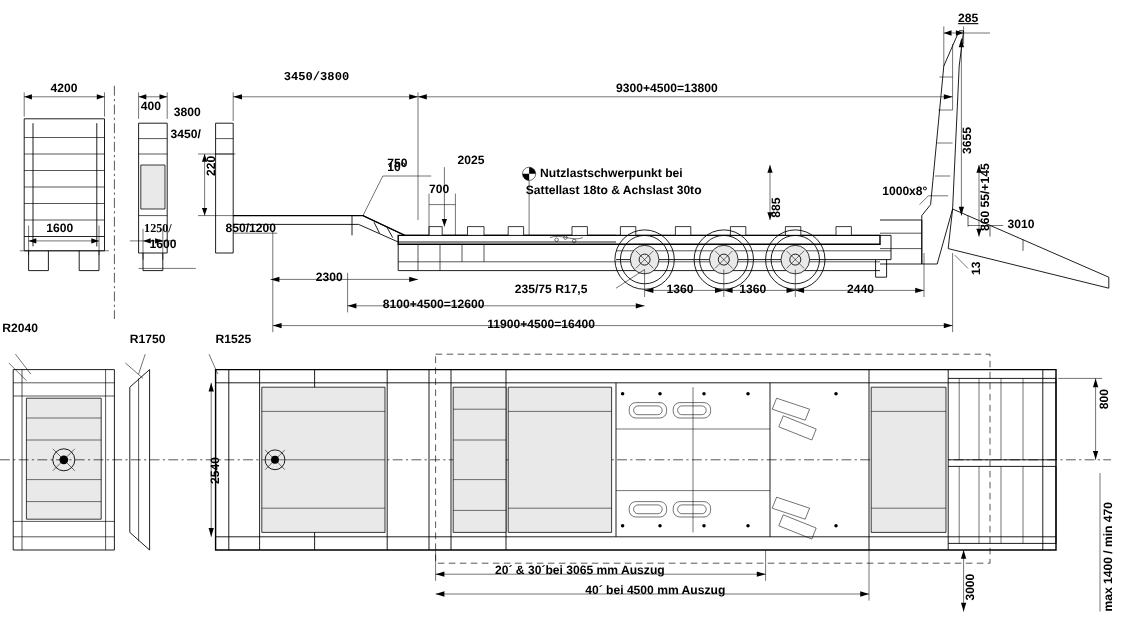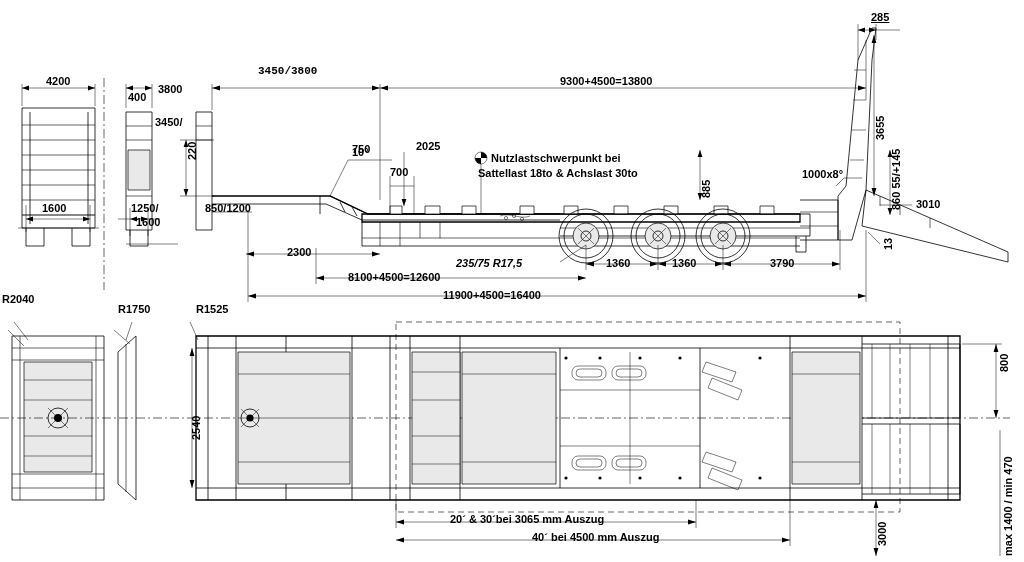--- a/index.html
+++ b/index.html
@@ -292,48 +292,48 @@
 
       <path class="thin" d="M14,322 L28,340"></path>
       <path class="thin" d="M132,322 L126,340"></path>
       <path class="thin" d="M190,322 L198,340"></path>
     </g>
   </svg>
 
   <div class="lbl b" style="left:46px;top:75px;">4200</div>
   <div class="lbl b" style="left:128px;top:91px;">400</div>
   <div class="lbl b" style="left:155px;top:75px;margin-top:41px;">3450/</div>
-  <div class="lbl b" style="left:158px;top:83px;">3800</div>
+  <div class="lbl b" style="left:158px;top:96px;">3800</div>
   <div class="lbl b" style="left:258px;top:65px;font-family:Liberation Mono, monospace;">3450/3800</div>
   <div class="lbl b" style="left:560px;top:75px;">9300+4500=13800</div>
   <div class="lbl b" style="left:871px;top:11px;text-decoration:underline;">285</div>
 
   <div class="lbl b rot90" style="left:874px;top:140px;">3655</div>
   <div class="lbl b rot90" style="left:890px;top:210px;">860  55/+145</div>
   <div class="lbl b rot90" style="left:186px;top:160px;">220</div>
 
   <div class="lbl b" style="left:352px;top:143px;text-align:right;">750</div>
   <div class="lbl b" style="left:352px;top:146px;">10°</div>
   <div class="lbl b" style="left:416px;top:140px;">2025</div>
   <div class="lbl b" style="left:390px;top:166px;">700</div>
   <div class="lbl b rot90" style="left:700px;top:198px;">885</div>
   <div class="lbl b" style="left:802px;top:168px;">1000x8°</div>
   <div class="lbl b" style="left:916px;top:198px;">3010</div>
 
   <div class="lbl b" style="left:42px;top:202px;">1600</div>
-  <div class="lbl b" style="left:131px;top:202px;">1250/</div>
+  <div class="lbl b" style="left:131px;top:202px;font-family:Liberation Serif, serif;">1250/</div>
   <div class="lbl b" style="left:136px;top:216px;">1600</div>
   <div class="lbl b" style="left:205px;top:202px;">850/1200</div>
   <div class="lbl b" style="left:287px;top:202px;margin-top:44px;">2300</div>
   <div class="lbl b rot90" style="left:882px;top:250px;">13</div>
 
-  <div class="lbl b" style="left:456px;top:257px;font-style:italic;">235/75 R17,5</div>
+  <div class="lbl b" style="left:468px;top:257px;">235/75 R17,5</div>
   <div class="lbl b" style="left:606px;top:257px;">1360</div>
   <div class="lbl b" style="left:672px;top:257px;">1360</div>
-  <div class="lbl b" style="left:770px;top:257px;">3790</div>
+  <div class="lbl b" style="left:770px;top:257px;">2440</div>
   <div class="lbl b" style="left:348px;top:271px;">8100+4500=12600</div>
   <div class="lbl b" style="left:443px;top:289px;">11900+4500=16400</div>
 
   <div class="lbl b" style="left:491px;top:152px;">Nutzlastschwerpunkt bei</div>
   <div class="lbl b" style="left:478px;top:167px;">Sattellast 18to &amp; Achslast 30to</div>
 
   <div class="lbl b" style="left:2px;top:293px;">R2040</div>
   <div class="lbl b" style="left:118px;top:303px;">R1750</div>
   <div class="lbl b" style="left:174px;top:303px;margin-left:22px;">R1525</div>
   <div class="lbl b rot90" style="left:190px;top:440px;">2540</div>

